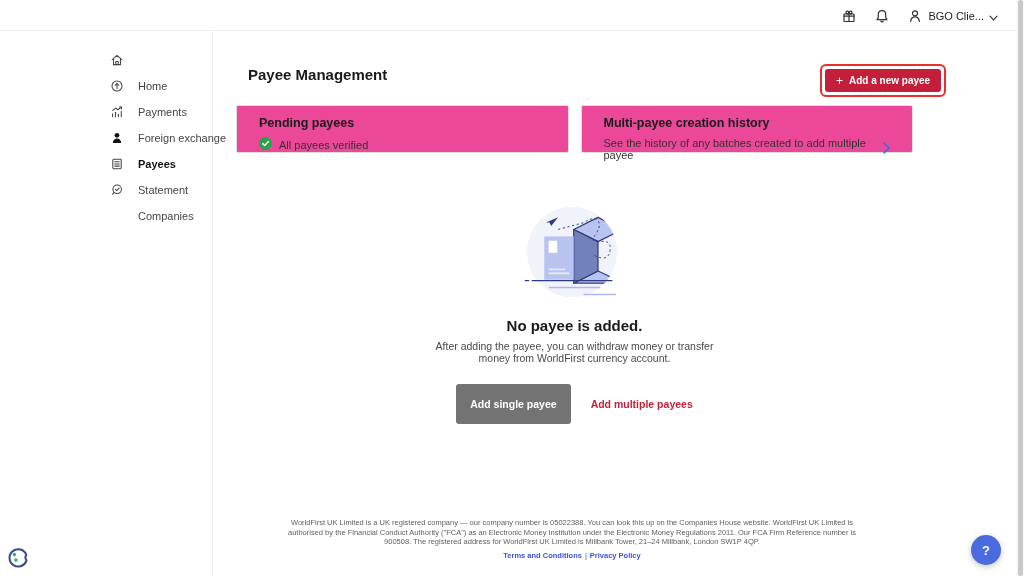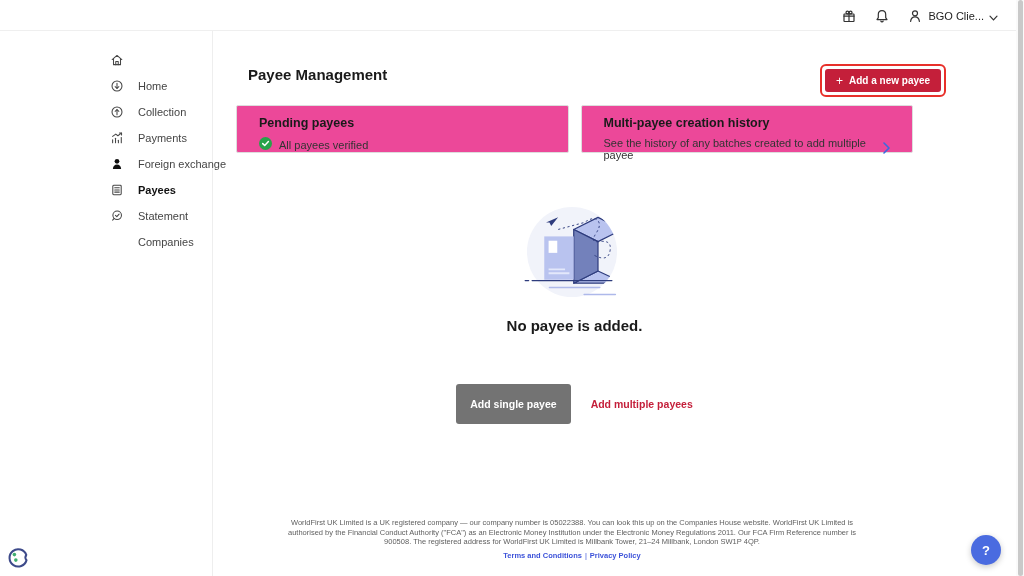--- a/index.html
+++ b/index.html
@@ -112,28 +112,20 @@
   </div>
 
   <nav class="sidebar">
     <div class="side-item">
       <span><svg width="14" height="14" viewBox="0 0 16 16" fill="none" stroke="#454545" stroke-width="1.2" stroke-linecap="round" stroke-linejoin="round">
             <path d="M2.5,7.5 L8,2.8 L13.5,7.5"></path>
             <path d="M4,6.5 V13.3 H12 V6.5"></path>
             <path d="M6.6,13.3 V9.8 H9.4 V13.3"></path>
           </svg></span>
       <span class="side-label">Home</span>
-    </div>
-    <div class="side-item">
-      <span><svg width="14" height="14" viewBox="0 0 16 16" fill="none" stroke="#454545" stroke-width="1.2" stroke-linecap="round" stroke-linejoin="round">
-            <circle cx="8" cy="8" r="5.7"></circle>
-            <path d="M8,5 V10.6"></path>
-            <path d="M5.9,8.8 L8,10.8 L10.1,8.8"></path>
-          </svg></span>
-      <span class="side-label">Collection</span>
     </div>
     <div class="side-item">
       <span><svg width="14" height="14" viewBox="0 0 16 16" fill="none" stroke="#454545" stroke-width="1.2" stroke-linecap="round" stroke-linejoin="round">
             <circle cx="8" cy="8" r="5.7"></circle>
             <path d="M8,11 V5.4"></path>
             <path d="M5.9,7.2 L8,5.2 L10.1,7.2"></path>
           </svg></span>
       <span class="side-label">Payments</span>
     </div>
     <div class="side-item">
@@ -229,20 +221,24 @@
       <path d="M6,93 H10" stroke="#2e3c7d" stroke-width="1.5" stroke-linecap="round"></path>
       <path d="M34,101 H92" stroke="#aeb9ea" stroke-width="1.8" stroke-linecap="round"></path>
       <path d="M74,109 H110" stroke="#aeb9ea" stroke-width="1.8" stroke-linecap="round"></path>
       <g>
         <polygon points="30,26 44,20 36,30 34,26" fill="#2e3c7d"></polygon>
       </g>
     </svg>
   </div>
 
   <div class="empty-title">No payee is added.</div>
+  <div class="empty-desc">
+    <div>After adding the payee, you can withdraw money or transfer</div>
+    <div>money from WorldFirst currency account.</div>
+  </div>
   <div class="empty-actions">
     <button class="btn-single">Add single payee</button>
     <button class="link-multiple">Add multiple payees</button>
   </div>
 
   <div class="footer-legal">WorldFirst UK Limited is a UK registered company — our company number is 05022388. You can look this up on the Companies House website. WorldFirst UK Limited is authorised by the Financial Conduct Authority ("FCA") as an Electronic Money Institution under the Electronic Money Regulations 2011. Our FCA Firm Reference number is 900508. The registered address for WorldFirst UK Limited is Millbank Tower, 21–24 Millbank, London SW1P 4QP.</div>
   <div class="footer-links">
     <a>Terms and Conditions</a><span class="footer-sep">|</span><a>Privacy Policy</a>
   </div>
 

